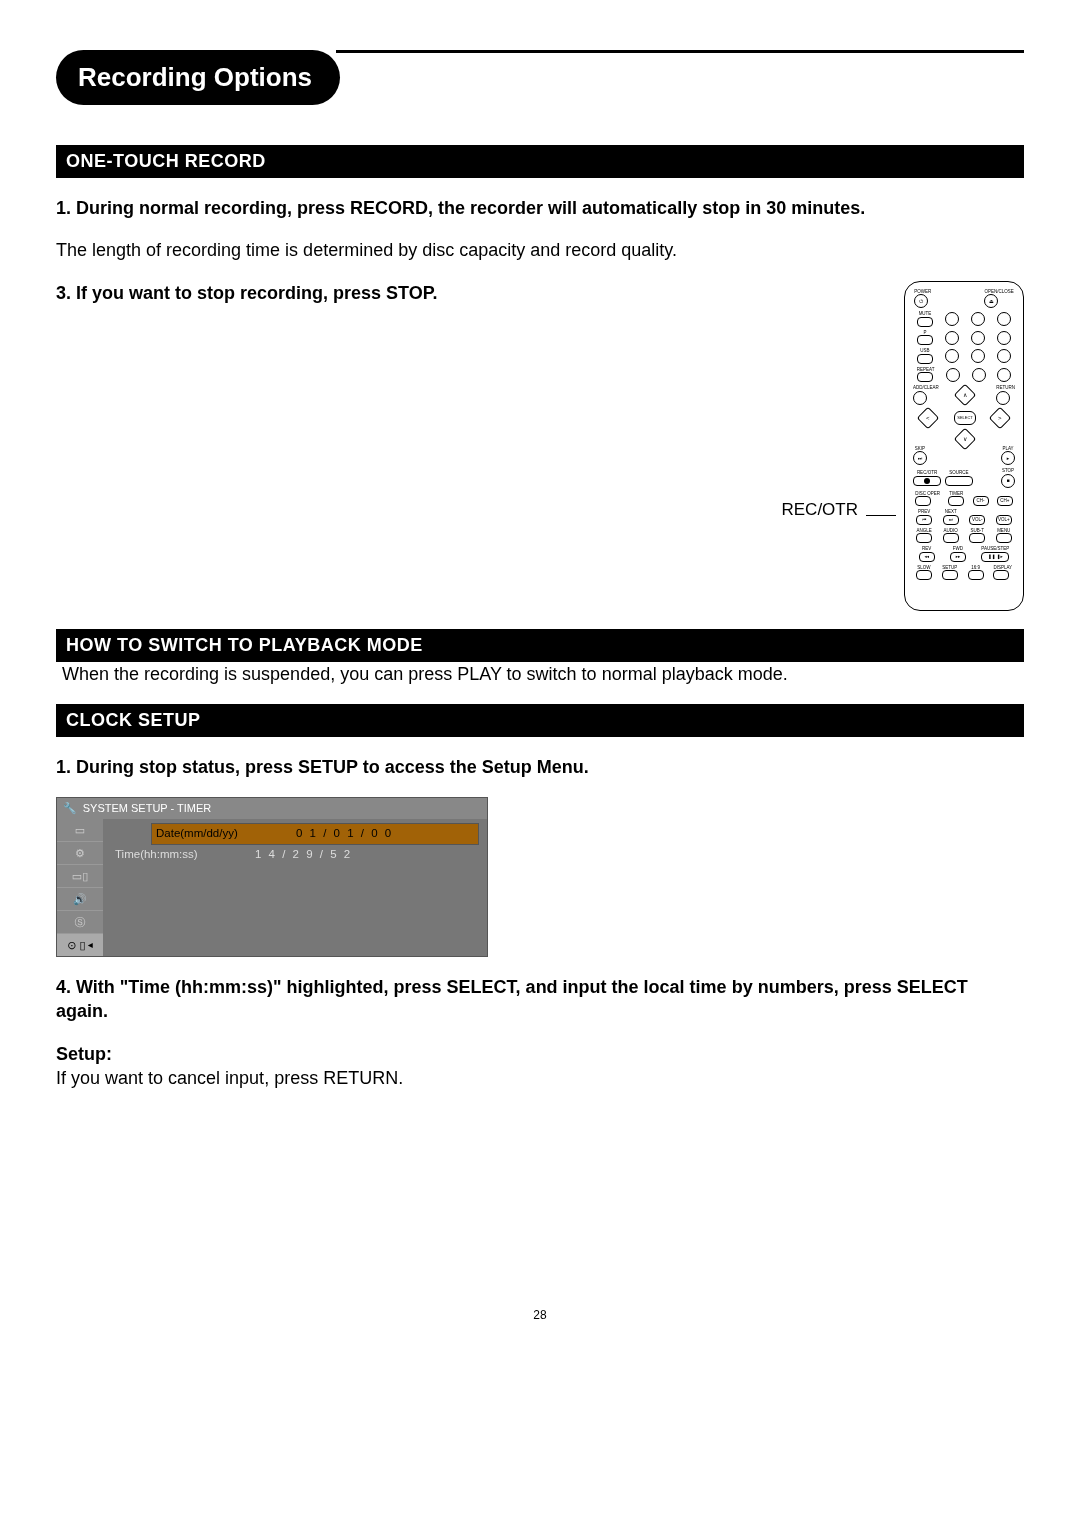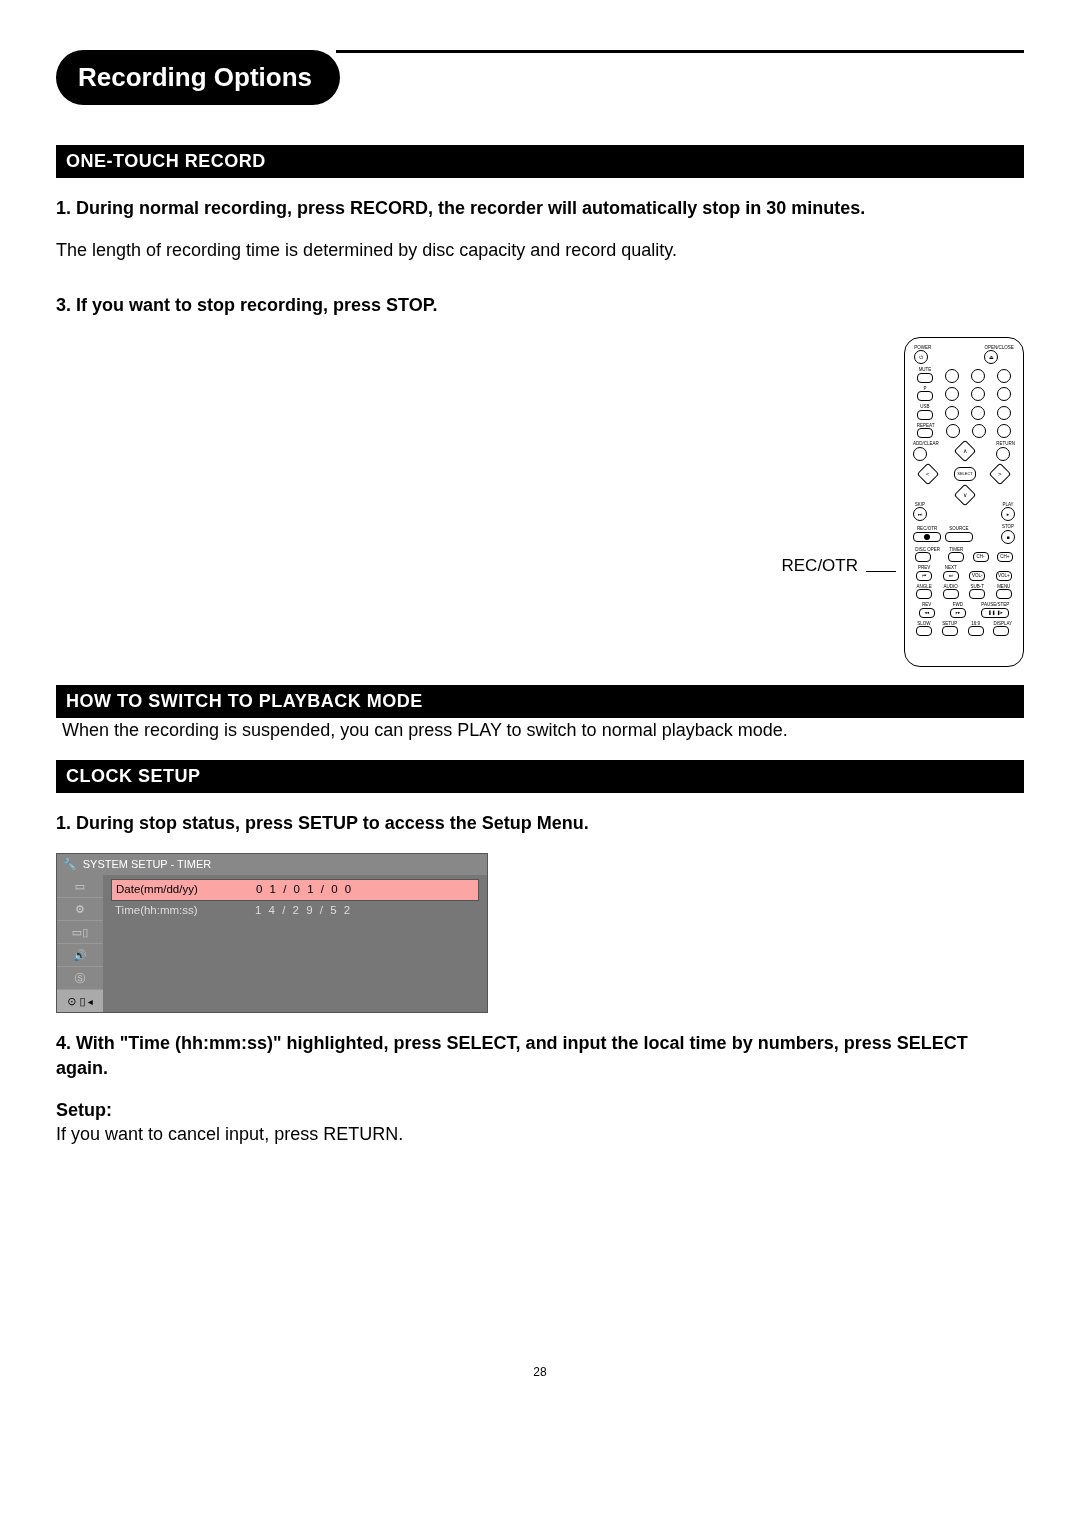--- a/index.html
+++ b/index.html
@@ -213,43 +213,44 @@
   }
   .clock-row {
     display: flex;
     padding: 2px 4px;
     font-size: 11.5px;
     color: #ddd;
   }
   .clock-row .lbl { width: 140px; }
   .clock-row .val { flex: 1; letter-spacing: 2px; }
   .clock-row.sel {
-    background: #fca5a5;
+    background: #a16207;
     color: #000;
     border: 1px solid #555;
+    margin-left: 40px;
   }
   .arrow-left {
     font-size: 10px;
     margin-left: 2px;
   }
 </style>
 </head>
 <body>
 
 <div class="title-row">
   <div class="title-pill">Recording Options</div>
   <div class="title-rule"></div>
 </div>
 
 <div class="section-bar">ONE-TOUCH RECORD</div>
 <div class="section-body body-text">
   <p class="bold">1. During normal recording, press RECORD, the recorder will automatically stop in 30 minutes.</p>
   <div>The length of recording time is determined by disc capacity and record quality.</div>
 
-  <div class="row-flex" style="margin-top:30px;flex-direction:column;">
+  <div class="row-flex" style="margin-top:18px;">
     <div class="bold" style="flex:1">3. If you want to stop recording, press STOP.</div>
     <div class="remote-wrap">
       <div class="remote-label">REC/OTR</div>
       <div class="remote-line"></div>
       <div class="remote">
 
         <div class="rrow">
           <div style="text-align:center">
             <div class="rlbl">POWER</div>
             <div class="circ">⏻</div>

